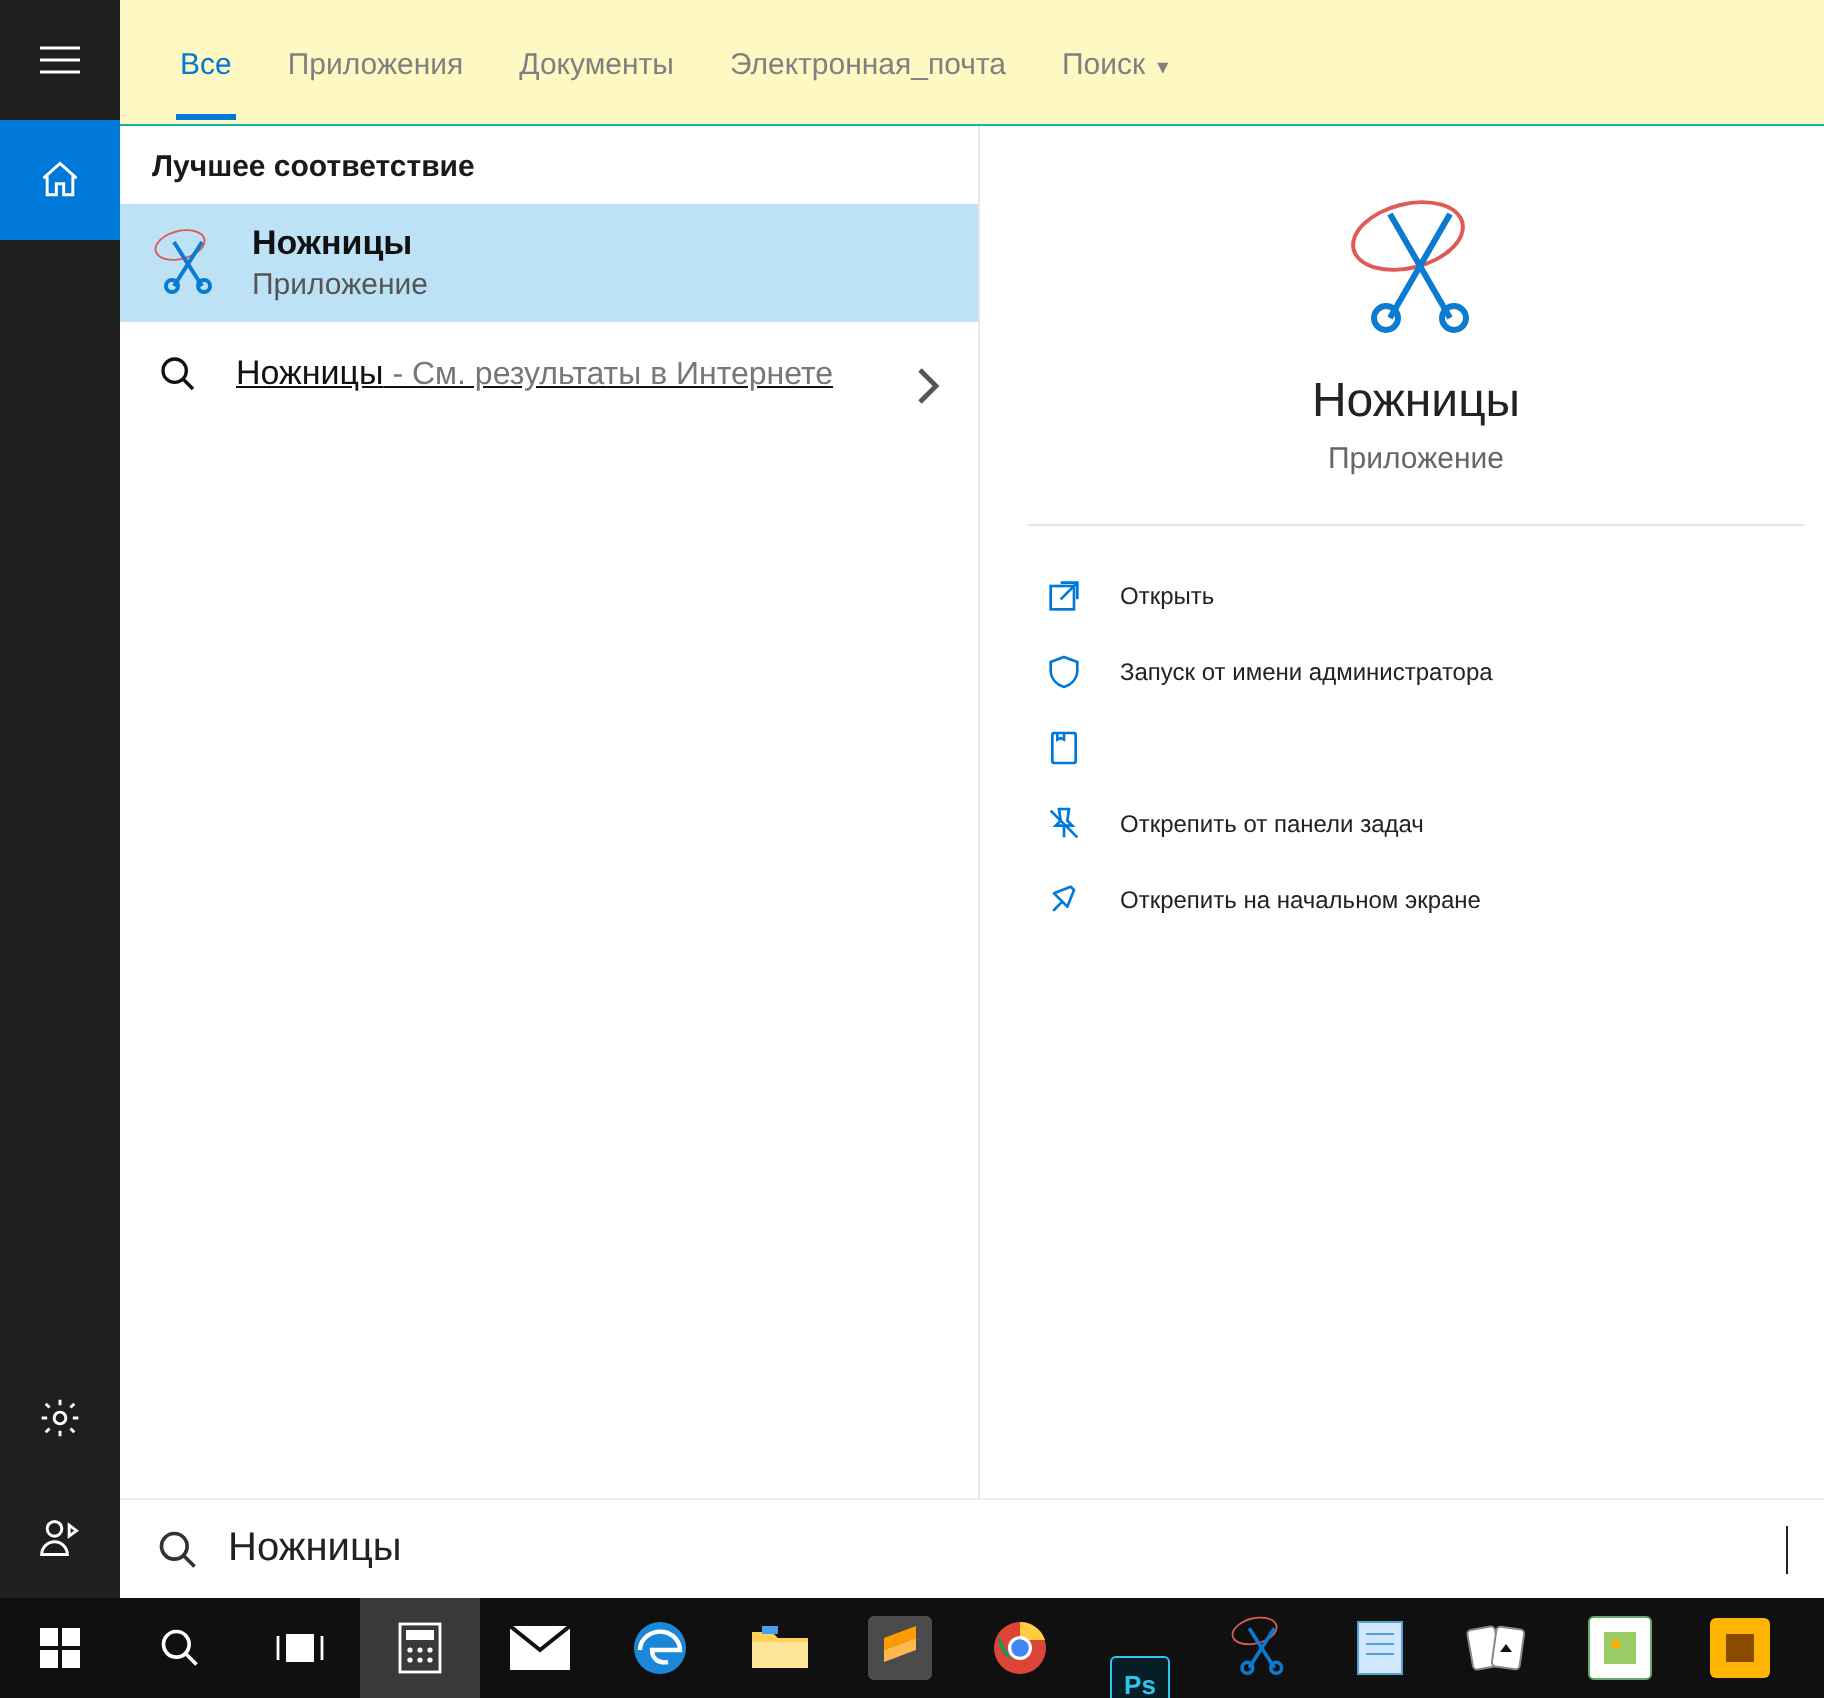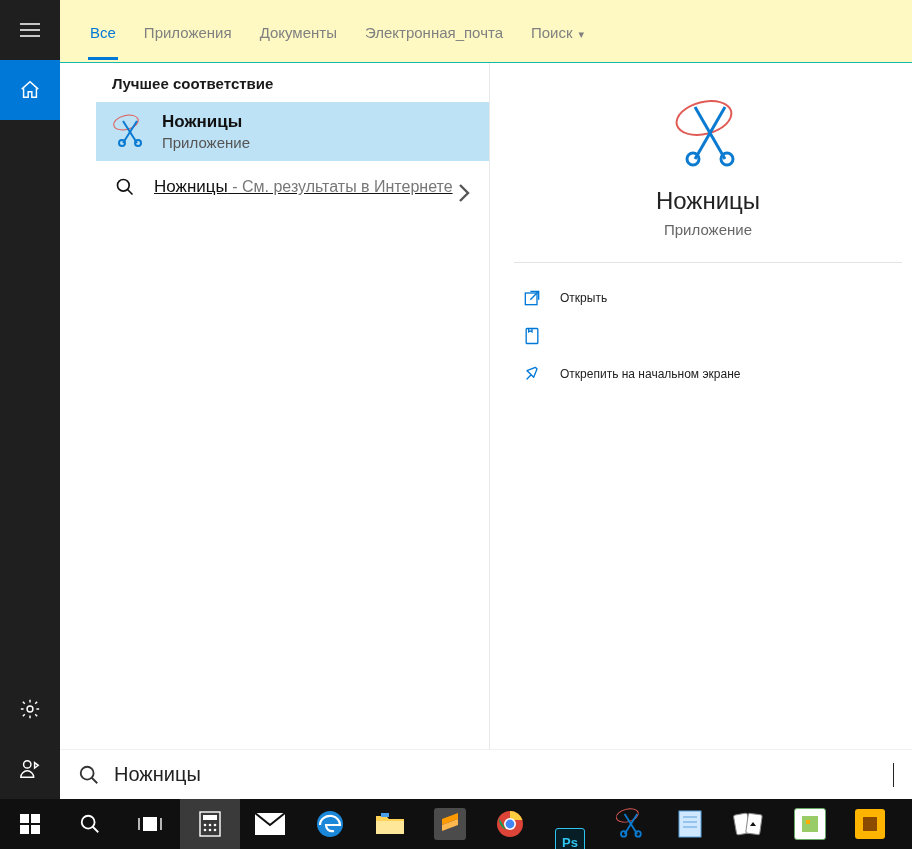--- a/index.html
+++ b/index.html
@@ -28,21 +28,21 @@
     grid-column: 2 / span 2; grid-row: 1;
     display: flex; align-items: center; gap: 0; padding: 0 16px;
     border-bottom: 1px solid #14b8a6; background: #fef9c3;
   }
   .tab { padding: 20px 14px 18px; color: #808080; font-size: 15px; position: relative; }
   .tab.active { color: #0078d7; }
   .tab.active::after { content:""; position:absolute; left:12px; right:12px; bottom:-1px; height:3px; background:#0078d7; }
   .tab .chev { margin-left:6px; font-size:11px; color:#808080; }
 
   
-  .results { grid-column: 2; grid-row: 2; border-right: 1px solid #e8e8e8; display:flex; flex-direction:column;margin-left:36px; }
+  .results { grid-column: 2; grid-row: 2; border-right: 1px solid #e8e8e8; display:flex; flex-direction:column; }
   .group-head { padding: 12px 16px 10px; font-size: 15px; color:#1a1a1a; font-weight:600; }
   .hit {
     display:flex; align-items:center; gap:14px; padding:10px 16px; position:relative;
   }
   .hit.sel { background:#bde2f5; }
   .hit .thumb { width:36px; height:36px; display:flex; align-items:center; justify-content:center; }
   .hit .txt .ttl { font-size:17px; color:#111; font-weight:600; }
   .hit .txt .sub { font-size:15px; color:#555; margin-top:2px; }
   .web-hit { display:flex; align-items:center; gap:16px; padding:14px 16px 18px; position:relative; }
   .web-hit .mag { width:26px; display:flex; justify-content:center; }
@@ -184,23 +184,37 @@
     <div class="act">
       <svg width="20" height="20" viewBox="0 0 24 24">
           <rect x="4" y="6" width="14" height="14"></rect>
           <path d="M10 4h10v10"></path>
           <path d="M20 4 10 14"></path>
         </svg>
       <span>Открыть</span>
     </div>
     <div class="act">
       <svg width="20" height="20" viewBox="0 0 24 24">
+          <path d="M12 3l8 3v5c0 5-3.5 8.5-8 10-4.5-1.5-8-5-8-10V6l8-3z"></path>
+        </svg>
+      <span>Запуск от имени администратора</span>
+    </div>
+    <div class="act">
+      <svg width="20" height="20" viewBox="0 0 24 24">
           <rect x="5" y="3" width="14" height="18" rx="1"></rect>
           <path d="M8 3v4l2-1 2 1V3"></path>
         </svg>
+    </div>
+    <div class="act">
+      <svg width="20" height="20" viewBox="0 0 24 24">
+          <path d="M9 3h6l-1 7 3 3H7l3-3-1-7z"></path>
+          <path d="M12 13v7"></path>
+          <path d="M4 4l16 16"></path>
+        </svg>
+      <span>Открепить от панели задач</span>
     </div>
     <div class="act">
       <svg width="20" height="20" viewBox="0 0 24 24">
           <path d="M6 8l10-4 2 2-4 10-3-3-5 5 5-5-3-3z" stroke-linejoin="round"></path>
         </svg>
       <span>Открепить на начальном экране</span>
     </div>
   </div>
 
   <div class="searchbar">

